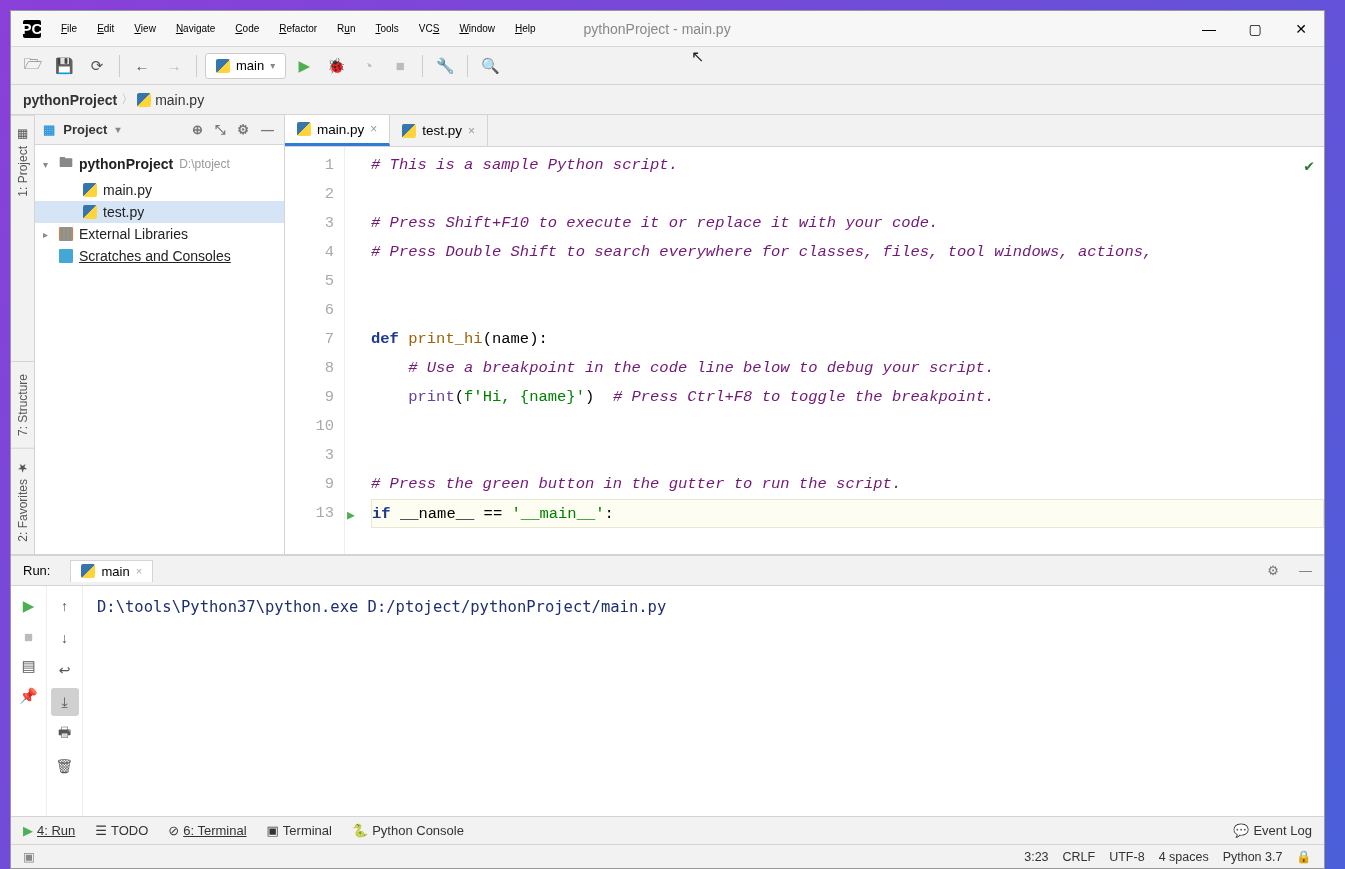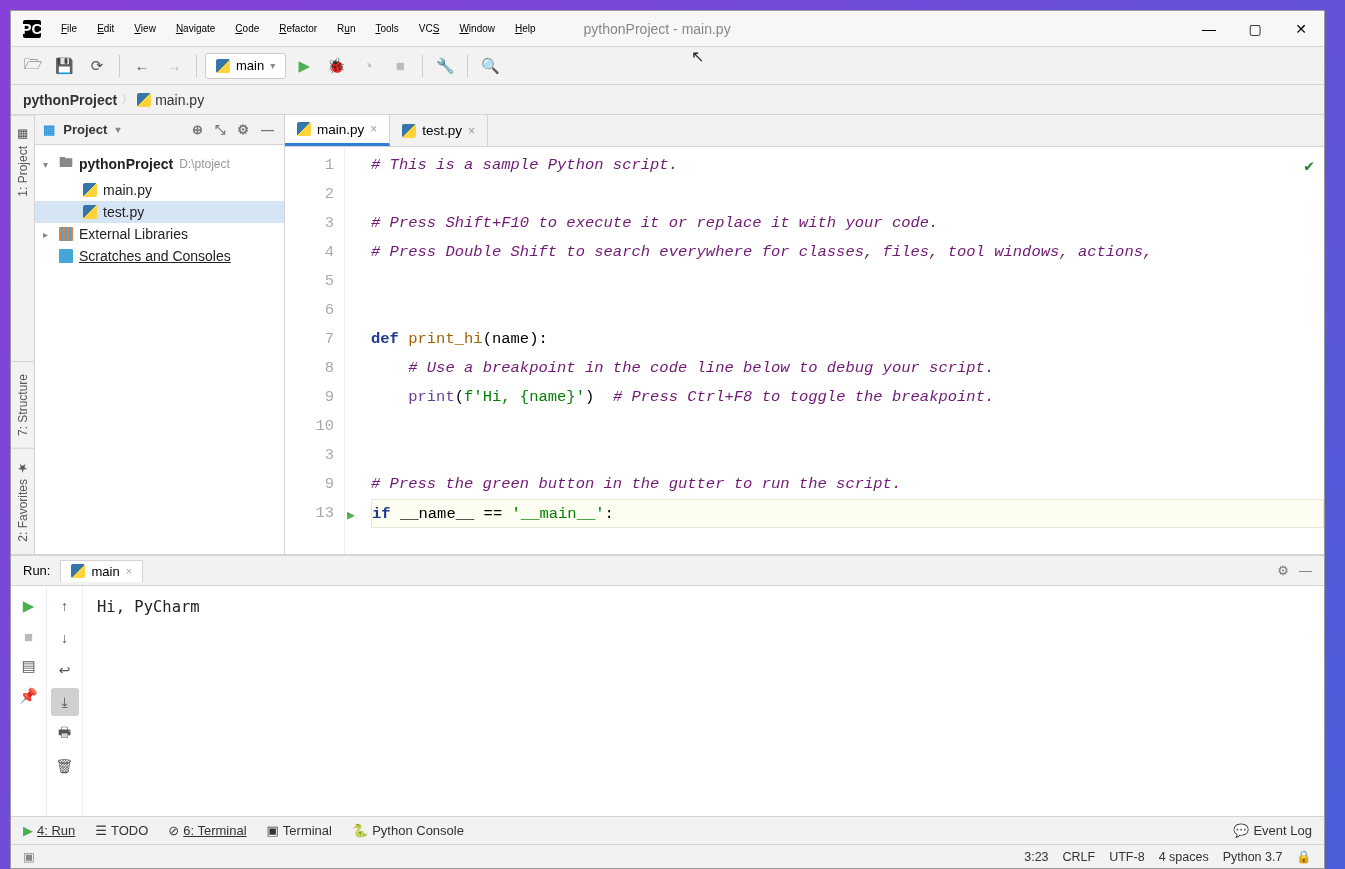--- a/index.html
+++ b/index.html
@@ -57,21 +57,21 @@
 .c-comment { color: #701a75; font-style: italic; }
 .c-key { color: #1e3a8a; font-weight: 600; }
 .c-func { color: #a16207; }
 .c-str { color: #008000; }
 .c-builtin { color: #6a3e9e; }
 .c-par { color: #000000; }
 .code .line.current { background: #fdfdf2; border: 1px solid #e8e8d0; }
 .checkmark { position: absolute; top: 6px; right: 10px; color: #2e7d32; font-size: 16px; }
 .splitter { height: 2px; background: #d4d4d4; cursor: row-resize; }
 .run-panel { height: 260px; display: flex; flex-direction: column; background: #fff; }
-.run-header { height: 30px; background: #f2f2f2; border-bottom: 1px solid #d4d4d4; display: flex; align-items: center; padding: 0 12px; font-size: 13px; gap: 10px; }
+.run-header { height: 30px; background: #f2f2f2; border-bottom: 1px solid #d4d4d4; display: flex; align-items: center; padding: 0 12px; font-size: 13px; gap: 20px; }
 .run-header .sp { flex: 1; }
 .run-tab { background: #fff; border: 1px solid #d4d4d4; border-bottom: none; padding: 3px 10px; display: flex; align-items: center; gap: 6px; }
 .run-body { flex: 1; display: flex; }
 .run-side { width: 36px; display: flex; flex-direction: column; border-right: 1px solid #eee; padding-top: 6px; align-items: center; color: #555; }
 .run-side div { width: 28px; height: 28px; display: flex; align-items: center; justify-content: center; font-size: 15px; cursor: default; margin-bottom: 2px; }
 .run-side2 { width: 36px; display: flex; flex-direction: column; border-right: 1px solid #eee; padding-top: 6px; align-items: center; color: #555; }
 .run-side2 div { width: 28px; height: 28px; display: flex; align-items: center; justify-content: center; font-size: 14px; cursor: default; margin-bottom: 4px; }
 .run-side2 .sel { background: #d0d0d0; border-radius: 3px; }
 .console { flex: 1; font-family: "Consolas", monospace; font-size: 15.5px; padding: 8px 14px; color: #1e2f6f; line-height: 26px; white-space: pre; }
 .console .out { color: #222; }
@@ -250,21 +250,21 @@
         <div>📌</div>
       </div>
       <div class="run-side2">
         <div>↑</div>
         <div>↓</div>
         <div>↩</div>
         <div class="sel">⤓</div>
         <div>🖶</div>
         <div>🗑</div>
       </div>
-      <div class="console" id="console"><div class="out">Hi, PyCharm</div><div></div></div>
+      <div class="console" id="console"><div>D:\tools\Python37\python.exe D:/ptoject/pythonProject/main.py</div><div></div></div>
     </div>
   </div>
 
   <div class="bottom-tools">
     <span class="item">
         <span class="play-small">▶</span>
         <u>4: Run</u>
       </span>
     <span class="item">☰ <span>TODO</span></span>
     <span class="item">⊘ <u>6: Terminal</u></span>

